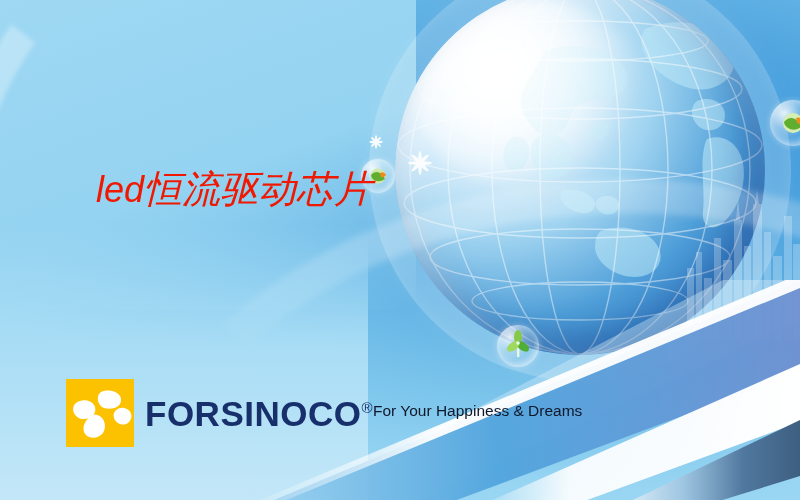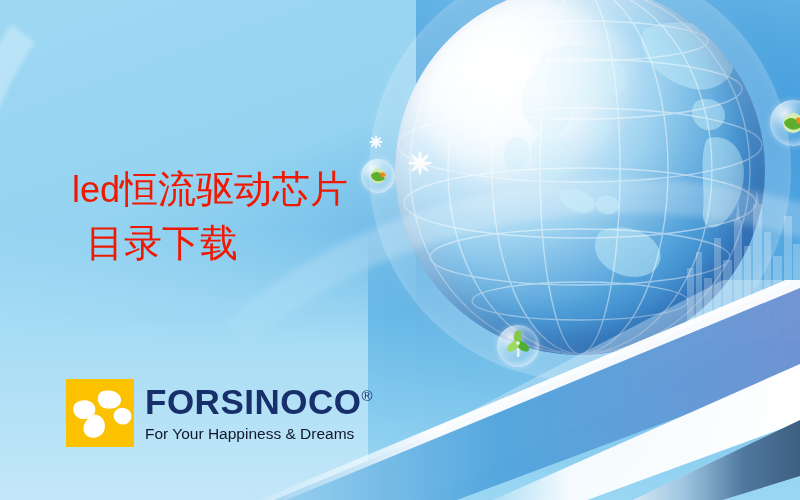--- a/index.html
+++ b/index.html
@@ -123,43 +123,44 @@
     position:absolute;border-radius:50%;
     background:radial-gradient(circle at 32% 28%, rgba(255,255,255,.85) 0%, rgba(255,255,255,.25) 34%, rgba(255,255,255,.06) 58%, rgba(255,255,255,.30) 88%, rgba(255,255,255,.55) 100%);
     box-shadow:inset 0 0 10px rgba(255,255,255,.7), 0 0 6px rgba(255,255,255,.35);
   }
 
   
   .ribbons{position:absolute;left:0;bottom:0;width:100%;height:220px;overflow:hidden;pointer-events:none;}
 
   
   .headline{
-    position:absolute;left:72px;top:166px;
+    position:absolute;left:96px;top:166px;
     color:#f01800;
     line-height:1.22;
     font-family:"Liberation Serif",serif;
     font-size:38px;
     white-space:nowrap;
+    font-style:italic;
   }
   .headline .l1{display:block;}
   .headline .l2{display:block;margin-left:14px;margin-top:8px;}
   .headline .latin{font-family:"Liberation Sans",sans-serif;font-size:36px;}
 
   
   .logo{
     position:absolute;left:66px;top:379px;
     display:flex;align-items:center;gap:11px;
   }
   .logo-mark{
     width:68px;height:68px;
     background:#fcc200;
     display:block;
     flex:0 0 auto;
   }
-  .logo-text{display:flex;flex-direction:column;justify-content:center;}
+  .logo-text{display:flex;justify-content:center;}
   .logo-name{
     font-family:"Liberation Sans",sans-serif;
     font-weight:bold;
     font-size:35px;
     letter-spacing:.5px;
     color:#17306c;
     line-height:1;
     white-space:nowrap;
   }
   .logo-name sup{font-size:15px;vertical-align:super;font-weight:normal;}
@@ -360,21 +361,20 @@
 
     <polygon points="470,230 800,84 800,142 560,230" fill="url(#rbWhite)"></polygon>
 
     <polygon points="612,230 800,140 800,196 690,230" fill="url(#rbSteel)"></polygon>
   </svg>
 
   <div class="headline">
     <span class="l1">
       <span class="latin">led</span><span>恒流驱动芯片</span>
     </span>
-    <span class="l2">目录下载</span>
   </div>
 
   <div class="logo">
     <svg class="logo-mark" viewBox="0 0 68 68">
       <rect x="0" y="0" width="68" height="68" fill="#fcc200"></rect>
       <g fill="#ffffff">
         <path d="M35 13 C45 9,56 14,55 22 C54 29,45 31,38 29 C32 27,29 17,35 13 Z"></path>
         <path d="M58 29 C65 30,68 38,63 43 C58 48,50 45,48 39 C46 33,52 28,58 29 Z"></path>
         <path d="M31 36 C37 37,41 45,38 52 C35 59,25 61,20 56 C15 51,18 42,24 38 C26 36,29 35,31 36 Z"></path>
         <path d="M10 24 C16 19,27 21,29 28 C31 35,24 41,16 40 C8 39,4 29,10 24 Z"></path>

